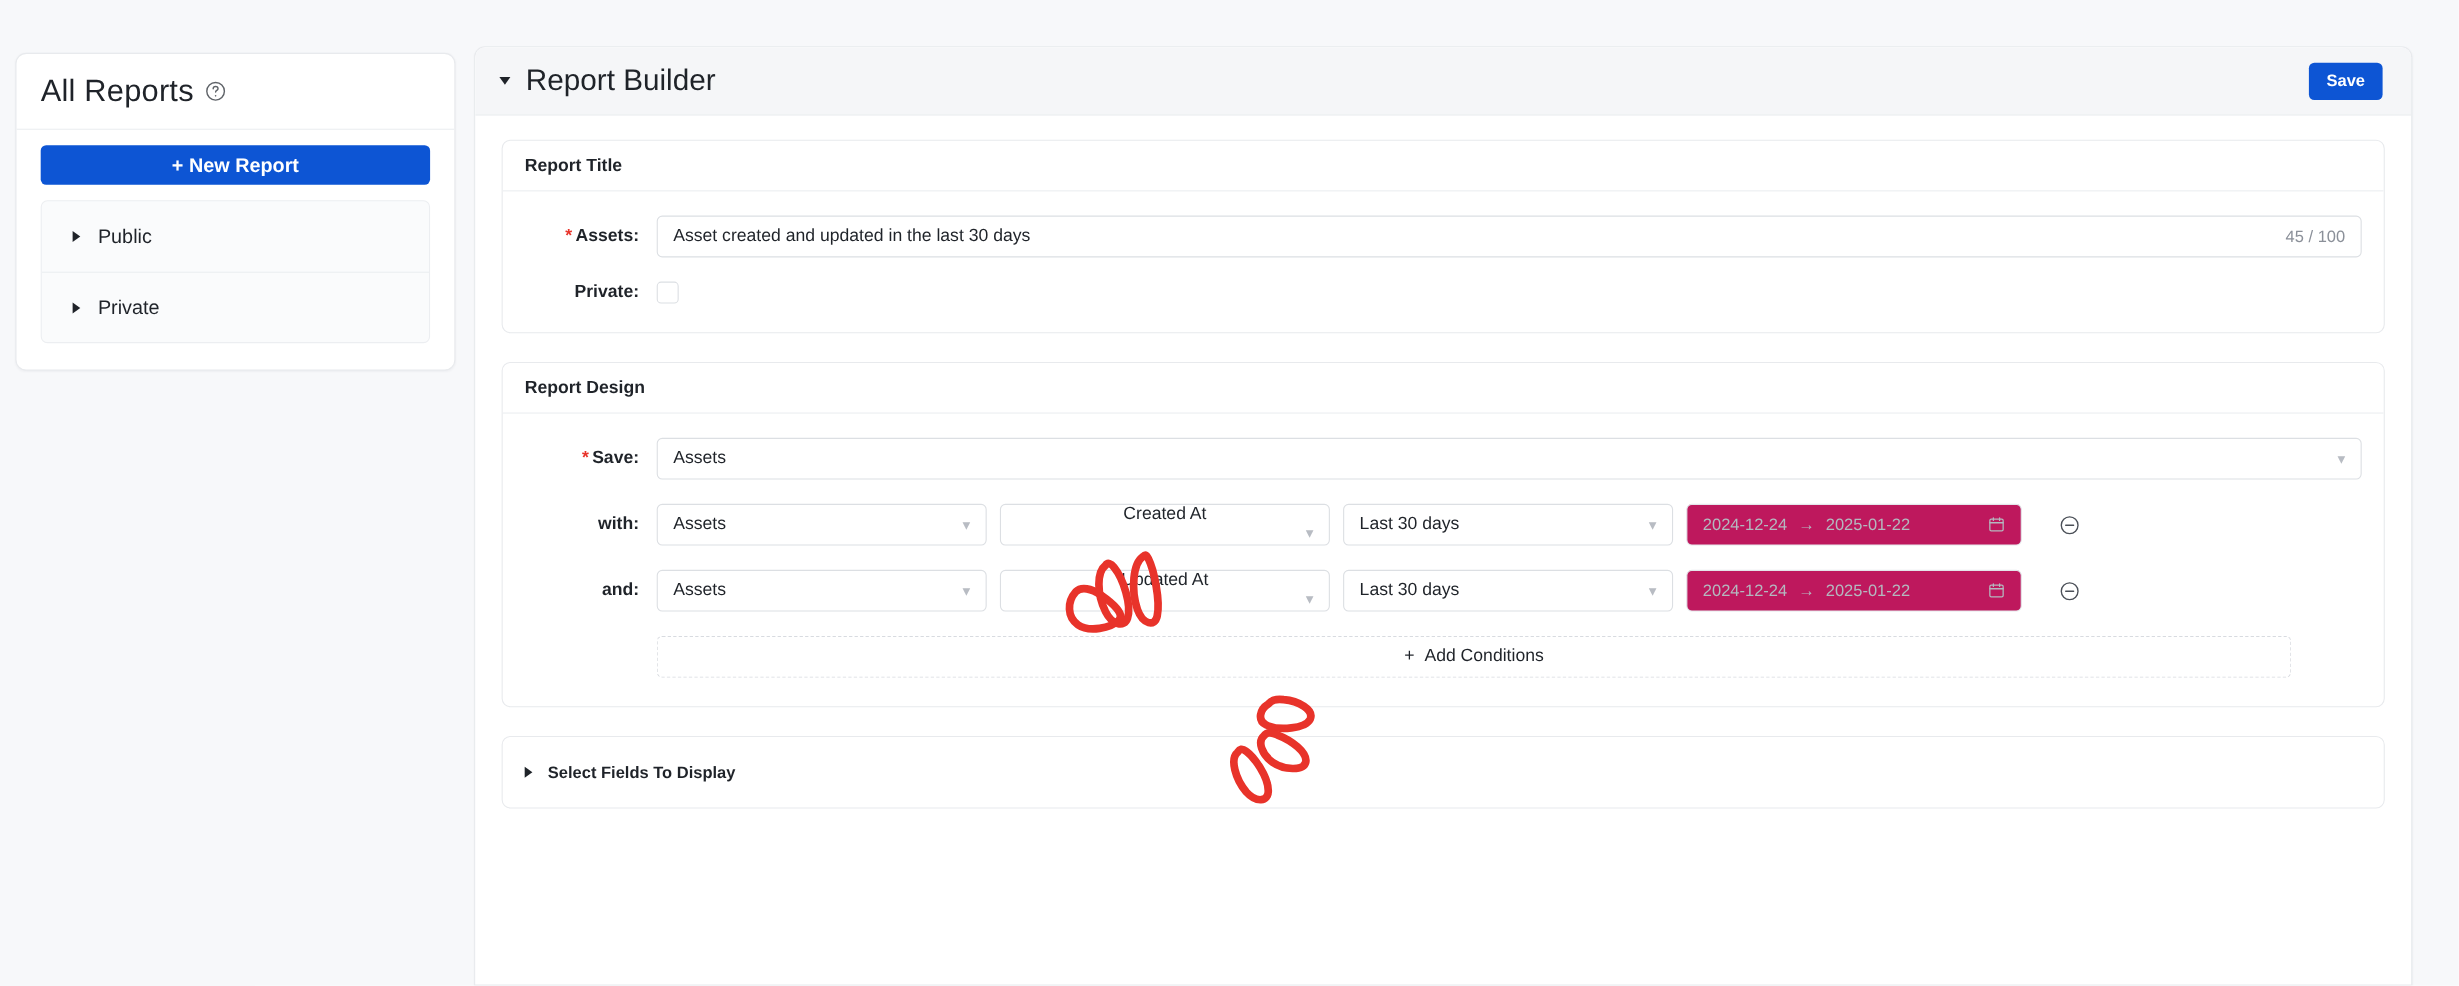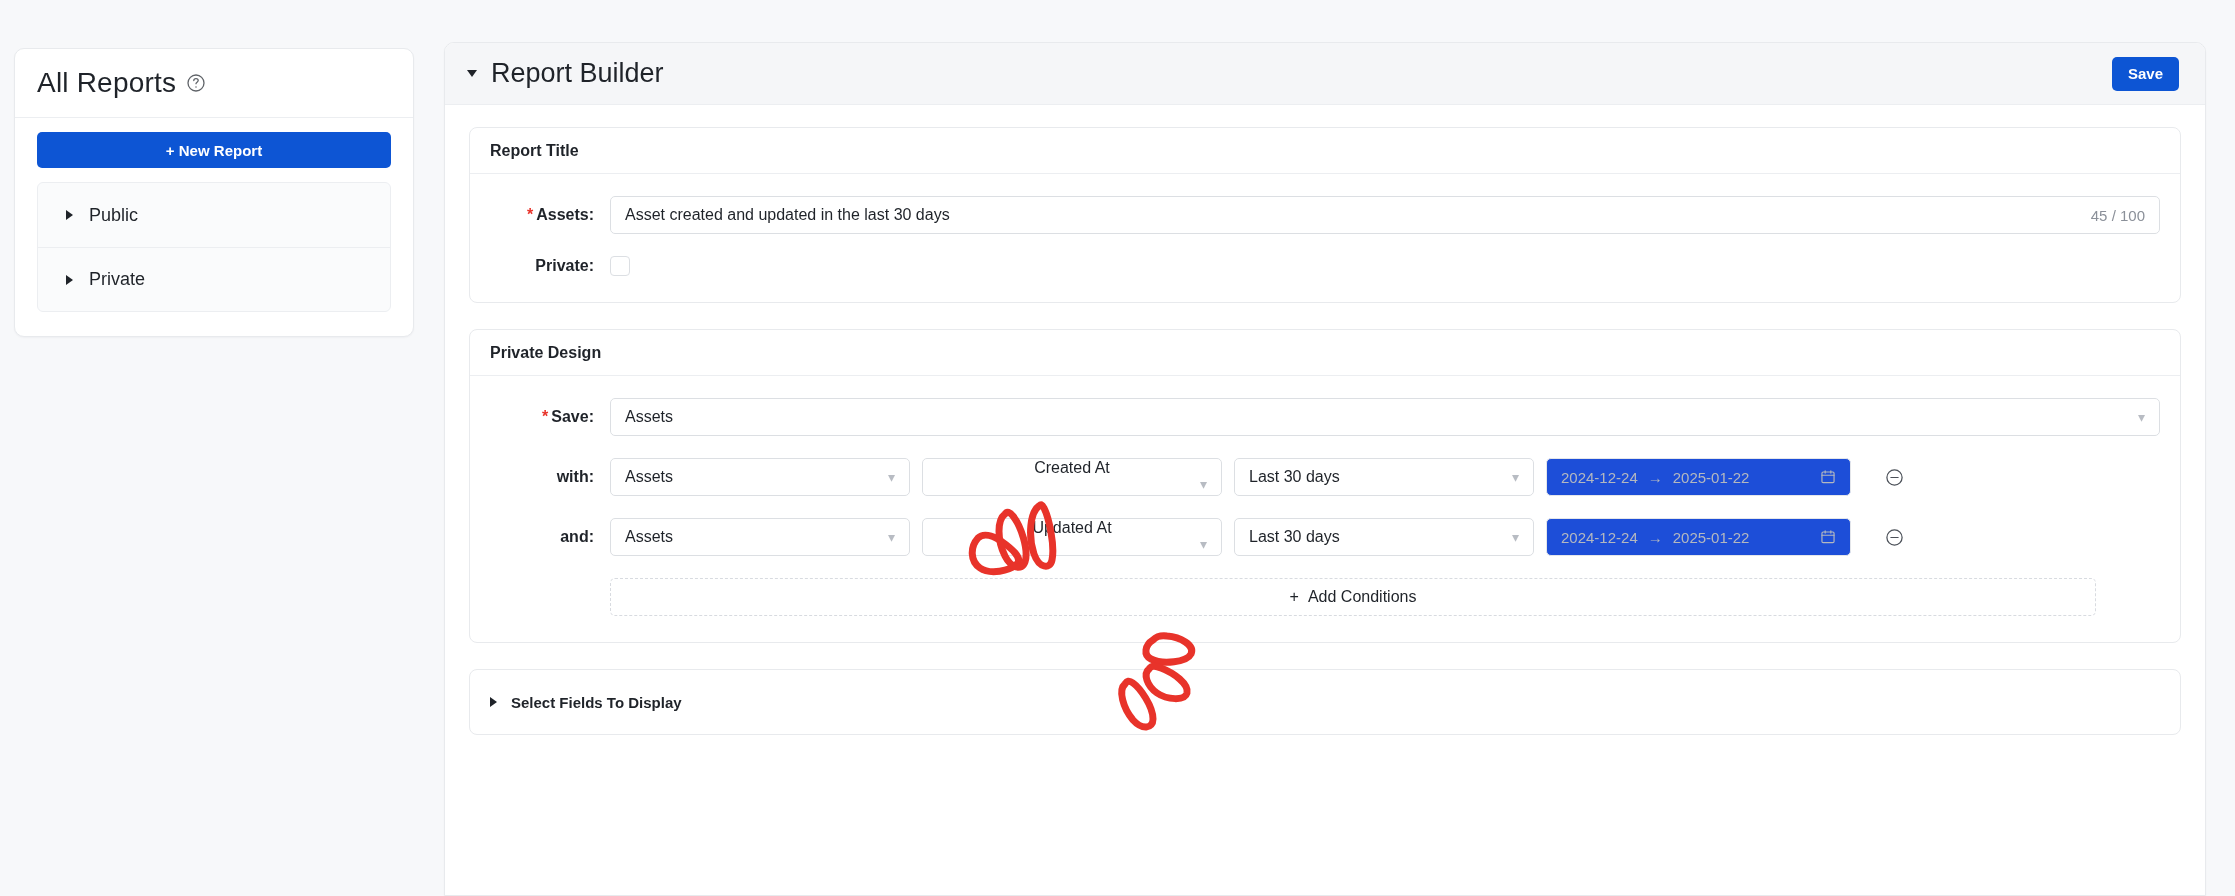--- a/index.html
+++ b/index.html
@@ -28,21 +28,21 @@
     padding: 18px 22px 18px 22px;
     border-bottom: 1px solid #eceef1;
   }
   .left-title { font-size: 28px; font-weight: 400; color: #1f2329; letter-spacing: .2px; }
   .help-icon { width: 20px; height: 20px; display: inline-block; color: #5f6368; }
   .left-body { padding: 14px 22px 24px 22px; }
   .new-report-btn {
     display: flex; align-items: center; justify-content: center; gap: 8px;
     width: 100%; height: 36px;
     background: #0d55d4;
-    color: #fff; font-size: 15px; font-weight: 700;
+    color: #fff; font-size: 18px; font-weight: 700;
     border: none; border-radius: 5px; cursor: pointer;
     font-family: inherit;
   }
   .tree {
     margin-top: 14px;
     border: 1px solid #eceef1; border-radius: 6px;
     background: #fafbfc;
     overflow: hidden;
   }
   .tree-item {
@@ -61,21 +61,21 @@
   .caret-d {
     width: 0; height: 0;
     border-top: 7px solid #1f2329;
     border-left: 5px solid transparent;
     border-right: 5px solid transparent;
     flex: none;
   }
 
   
   .right-panel {
-    position: absolute; left: 444px; top: 42px;
+    position: absolute; left: 431px; top: 42px;
     width: 1762px; height: 854px;
     background: #ffffff;
     border: 1px solid #e8eaed;
     border-top-left-radius: 10px; border-top-right-radius: 10px;
     box-shadow: 0 1px 2px rgba(16,24,40,.04);
     overflow: hidden;
   }
   .rb-head {
     display: flex; align-items: center;
     height: 62px;
@@ -128,21 +128,21 @@
     position: relative;
     height: 38px;
     border: 1px solid #dcdfe3;
     border-radius: 5px;
     background: #fff;
     display: flex; align-items: center;
     padding: 0 14px;
     font-size: 16px; color: #1f2329;
     cursor: pointer;
   }
-  .field.readonly { background: #1d4ed8; border-color: #e4e6ea; color: #b4b8bf; cursor: default; }
+  .field.readonly { background: #be185d; border-color: #e4e6ea; color: #b4b8bf; cursor: default; }
   .chev {
     margin-left: auto; flex: none;
     color: #b8bcc3;
     font-size: 14px;
     line-height: 1;
   }
   .counter { margin-left: auto; color: #8b9099; font-size: 15px; }
 
   .title-field { flex: 1 1 auto; }
   .checkbox {
@@ -249,21 +249,21 @@
 
           <div class="row">
             <div class="lbl bold"><span>Private</span>:</div>
             <div class="checkbox"></div>
           </div>
 
         </div>
       </div>
 
       <div class="card">
-        <div class="card-head">Private Design</div>
+        <div class="card-head">Report Design</div>
         <div class="card-body">
 
           <div class="row">
             <div class="lbl bold">
               <span class="req">*</span><span>Save</span>:
             </div>
             <div class="field" style="flex:1 1 auto;">
               <span>Assets</span>
               <span class="chev">▾</span>
             </div>

